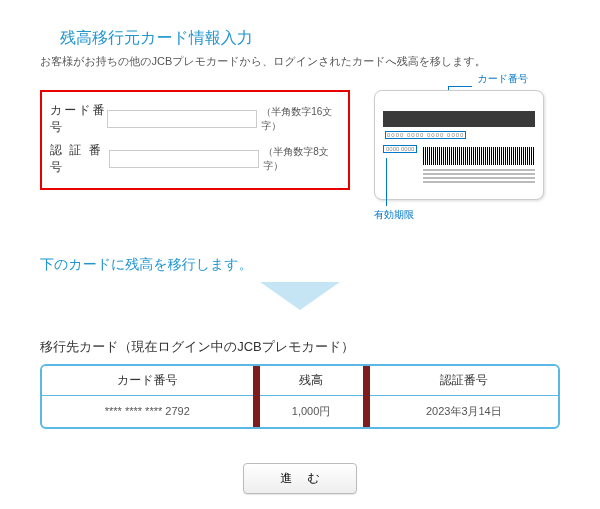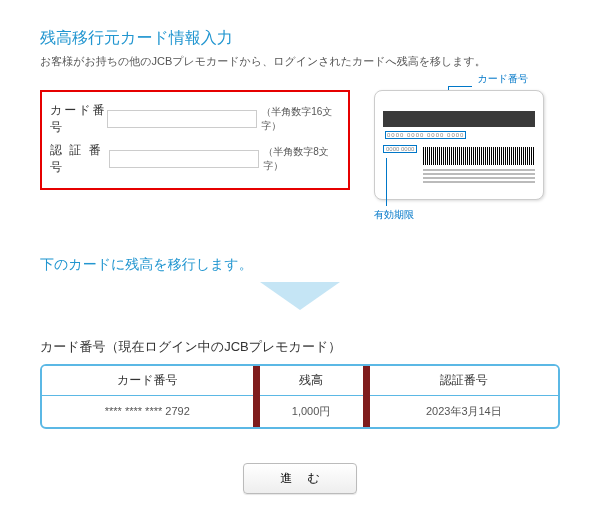--- a/index.html
+++ b/index.html
@@ -1,18 +1,18 @@
 <!DOCTYPE html>
 <html><head>
 <meta charset="utf-8">
 <style>
   * { box-sizing: border-box; margin: 0; padding: 0; }
   body { font-family: "Hiragino Kaku Gothic Pro", "Meiryo", sans-serif; font-size: 12px; color: #333; background: #fff; width: 600px; }
   .wrap { padding: 28px 40px 20px 40px; }
-  .title { color: #2296d0; font-size: 16px; font-weight: normal; margin-bottom: 4px; }
+  .title { color: #2296d0; font-size: 16px; font-weight: normal; margin-bottom: 4px; margin-left: 20px; }
   .desc { font-size: 11px; color: #555; line-height: 1.5; margin-bottom: 20px; }
   .input-row-area { display: flex; align-items: flex-start; gap: 8px; }
   .red-box { border: 2px solid #e60000; padding: 10px 8px 12px 8px; width: 310px; }
   .form-row { display: flex; align-items: center; margin-bottom: 6px; }
   .form-row:last-child { margin-bottom: 0; }
   .lbl { width: 66px; font-size: 12px; letter-spacing: 2px; color: #333; }
   .fld { flex: 1; }
   .fld input { width: 150px; height: 18px; border: 1px solid #ccc; background: #fff; font-size: 11px; padding: 0 2px; }
   .hint { font-size: 10px; color: #555; margin-left: 4px; }
   .card-side { position: relative; width: 200px; }
@@ -77,21 +77,21 @@
             <div></div>
           </div>
       </div>
       <div class="callout-bottom">有効期限</div>
     </div>
   </div>
 
   <div class="mid-text">下のカードに残高を移行します。</div>
   <div class="arrow"></div>
 
-  <div class="dest-title">カード番号（現在ログイン中のJCBプレモカード）</div>
+  <div class="dest-title">移行先カード（現在ログイン中のJCBプレモカード）</div>
   <div class="tbl">
     <table>
       <thead>
         <tr>
           <th>カード番号</th>
           <th>残高</th>
           <th>認証番号</th>
         </tr>
       </thead>
       <tbody>

